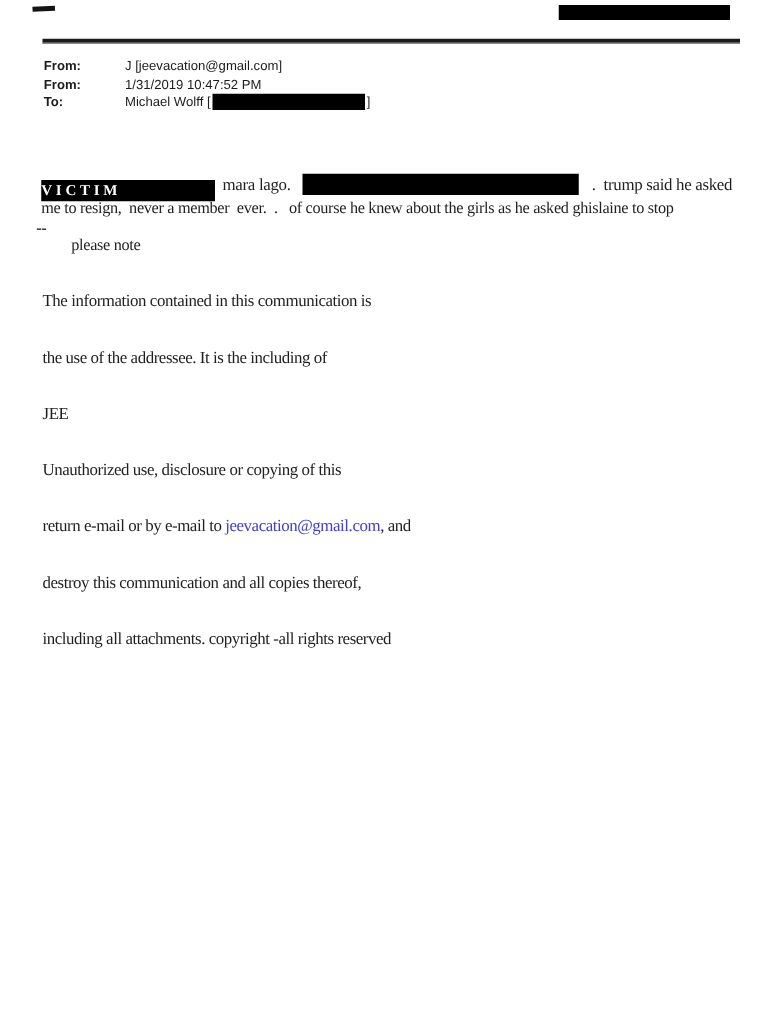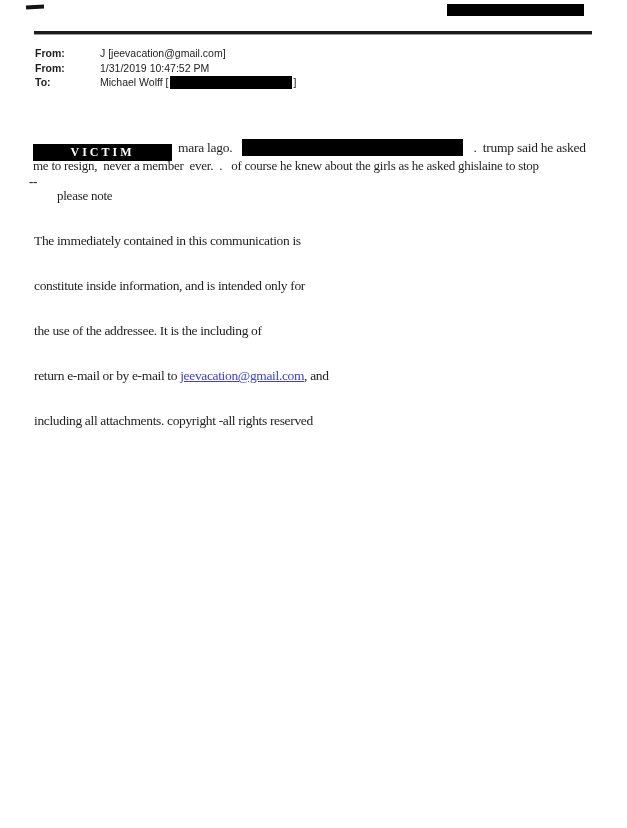--- a/index.html
+++ b/index.html
@@ -39,40 +39,40 @@
     vertical-align:-3px;margin:0 1px 0 2px;
   }
   
   .t{white-space:pre;font-size:13px;letter-spacing:-0.25px;}
   .line1{
     position:absolute;left:33px;top:139px;white-space:pre;
     font-size:13.5px;letter-spacing:-0.25px;
   }
   .redaction-victim{
     display:inline-block;width:139px;height:17px;background:#000;
-    vertical-align:-4px;text-align:center;margin-right:6px;
+    vertical-align:-4px;text-align:left;margin-right:6px;
   }
   .victim-text{
     display:block;color:#ffffff;font-weight:bold;
     font-size:12px;letter-spacing:3px;line-height:17px;
     font-family:"Liberation Serif", serif;
   }
   .redaction-mid{
     display:inline-block;width:221px;height:17px;background:#000;
     vertical-align:-4px;margin:0 10px;
   }
   .line2{position:absolute;left:33px;top:158px;}
   .sep{position:absolute;left:29px;top:174px;font-weight:bold;}
   .note{position:absolute;left:57px;top:188px;}
   .disclaimer{
     position:absolute;left:34px;top:203px;
     font-size:13.5px;letter-spacing:-0.35px;line-height:15px;
     white-space:pre;
   }
-  .email-link{color:#4040cc;text-decoration:underline;cursor:pointer;}
+  .email-link{color:#4040cc;cursor:pointer;}
 </style>
 </head>
 <body>
 
 <div class="page">
 
   <div class="corner-mark"></div>
   <div class="redaction redaction-topright"></div>
 
   <div class="rule"></div>
@@ -94,22 +94,24 @@
 
   <div class="line1"><span class="redaction-victim"><span class="victim-text">VICTIM</span></span><span>mara lago.</span><span class="redaction-mid"></span><span>.  trump said he asked</span></div>
 
   <div class="line2 t">me to resign,  never a member  ever.  .   of course he knew about the girls as he asked ghislaine to stop</div>
 
   <div class="sep t">--</div>
 
   <div class="note t">please note</div>
 
   <div class="disclaimer">
-    <div>The immediately contained in this communication is</div>
-    <div>constitute inside information, and is intended only for</div>
+    <div>The information contained in this communication is</div>
     <div>the use of the addressee. It is the including of</div>
+    <div>JEE</div>
+    <div>Unauthorized use, disclosure or copying of this</div>
     <div><span>return e-mail or by e-mail to </span><a class="email-link">jeevacation@gmail.com</a><span>, and</span></div>
+    <div>destroy this communication and all copies thereof,</div>
     <div>including all attachments. copyright -all rights reserved</div>
   </div>
 
   <div class="redaction redaction-bottom"></div>
 
 </div>
 
 </body></html>

